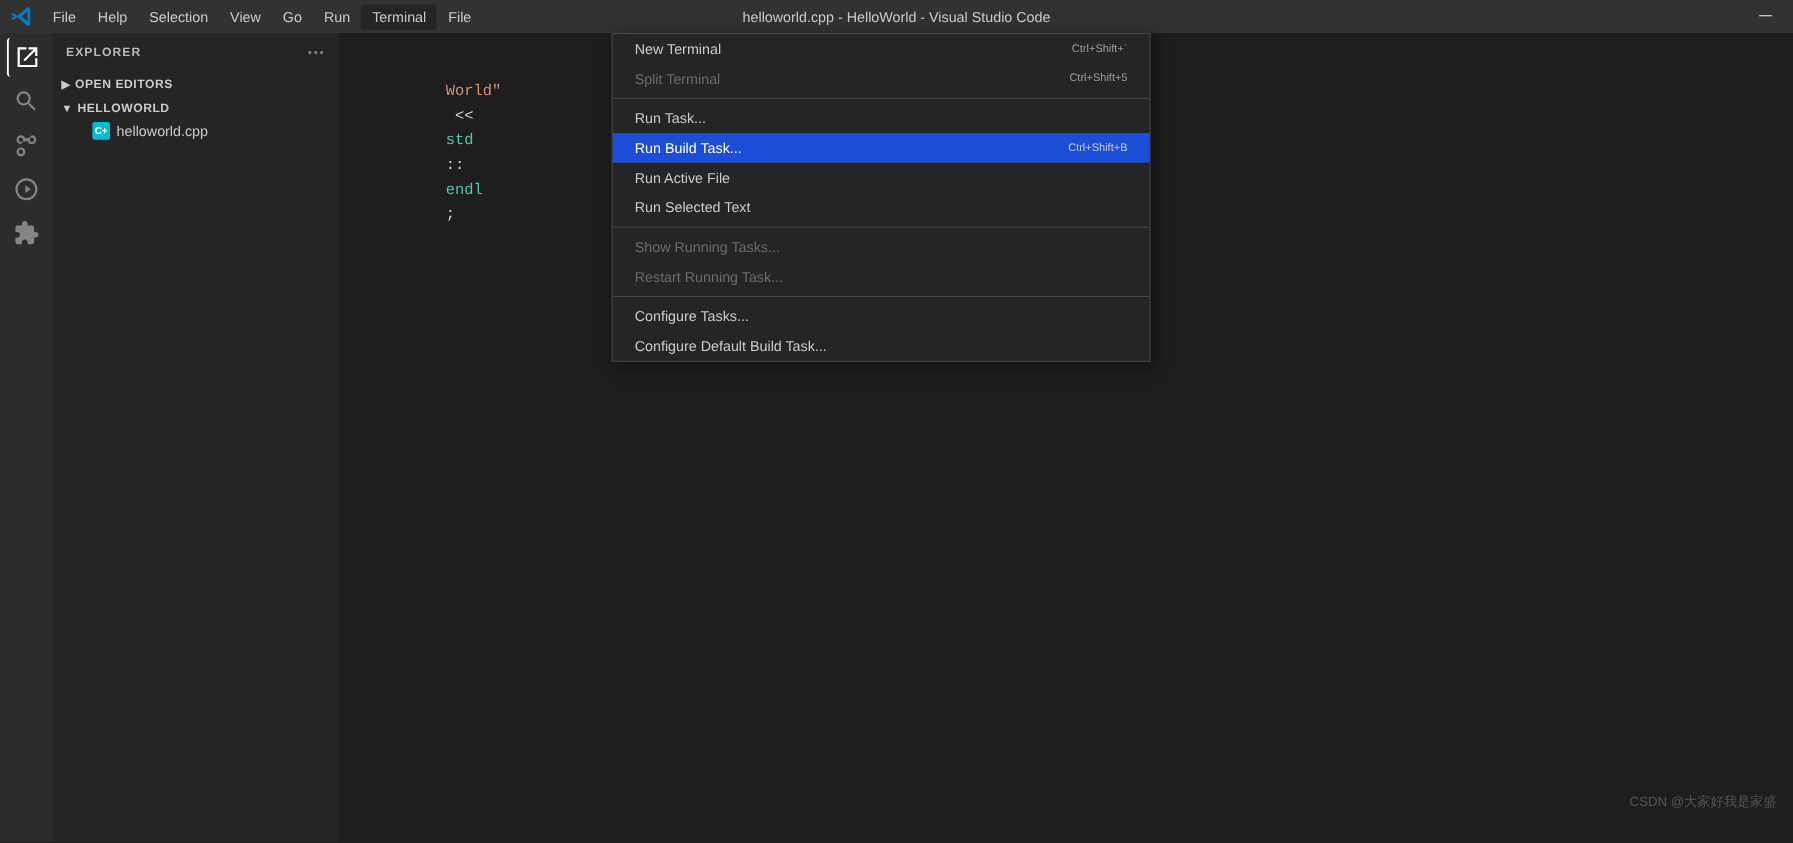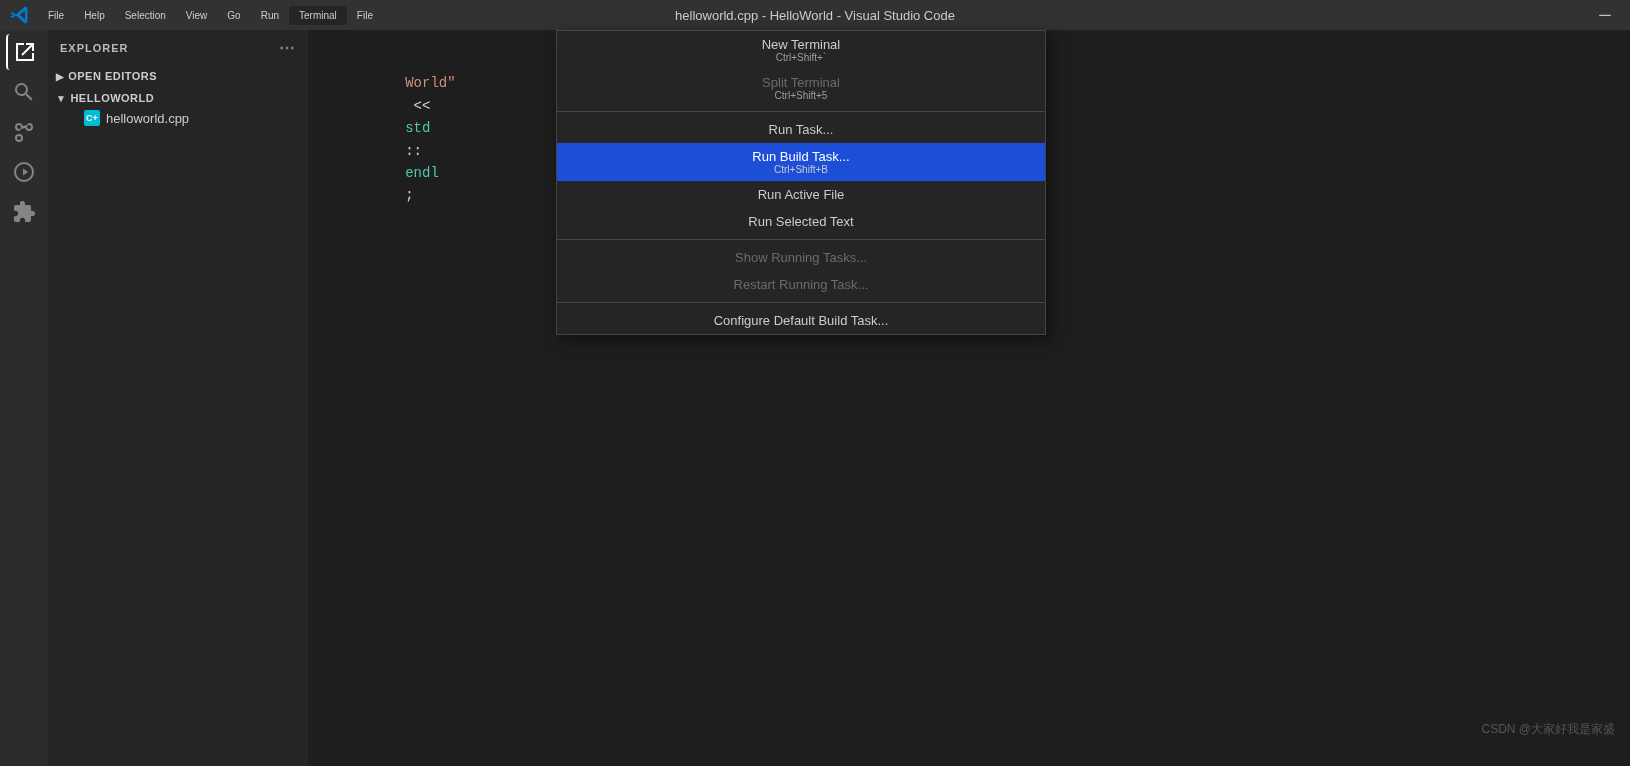--- a/index.html
+++ b/index.html
@@ -33,21 +33,21 @@
     .titlebar-menu {
       display: flex;
       align-items: center;
       gap: 0;
       flex: 1;
     }
     .titlebar-menu-item {
       padding: 4px 10px;
       cursor: pointer;
       color: #cccccc;
-      font-size: 10px;
+      font-size: 13px;
       border-radius: 3px;
     }
     .titlebar-title {
       position: absolute;
       left: 50%;
       transform: translateX(-50%);
       font-size: 13px;
       color: #cccccc;
       white-space: nowrap;
     }
@@ -226,21 +226,20 @@
       z-index: 300;
     }
     .menu-item {
       display: flex;
       align-items: center;
       justify-content: space-between;
       padding: 6px 20px;
       cursor: pointer;
       font-size: 13px;
       color: #cccccc;
-      flex-direction: column;
     }
     .menu-item.highlighted {
       background: #1d4ed8;
       color: white;
     }
     .menu-item.disabled {
       color: #6b6b6b;
       cursor: default;
     }
     .menu-separator {
@@ -403,20 +402,24 @@
     </div>
 
     <div class="menu-item disabled">
       <span>Restart Running Task...</span>
       <span class="menu-shortcut"></span>
     </div>
 
 
     <div class="menu-separator"></div>
 
+    <div class="menu-item">
+      <span>Configure Tasks...</span>
+      <span class="menu-shortcut"></span>
+    </div>
 
     <div class="menu-item">
       <span>Configure Default Build Task...</span>
       <span class="menu-shortcut"></span>
     </div>
 
   </div>
 </div>
 
 </body></html>

